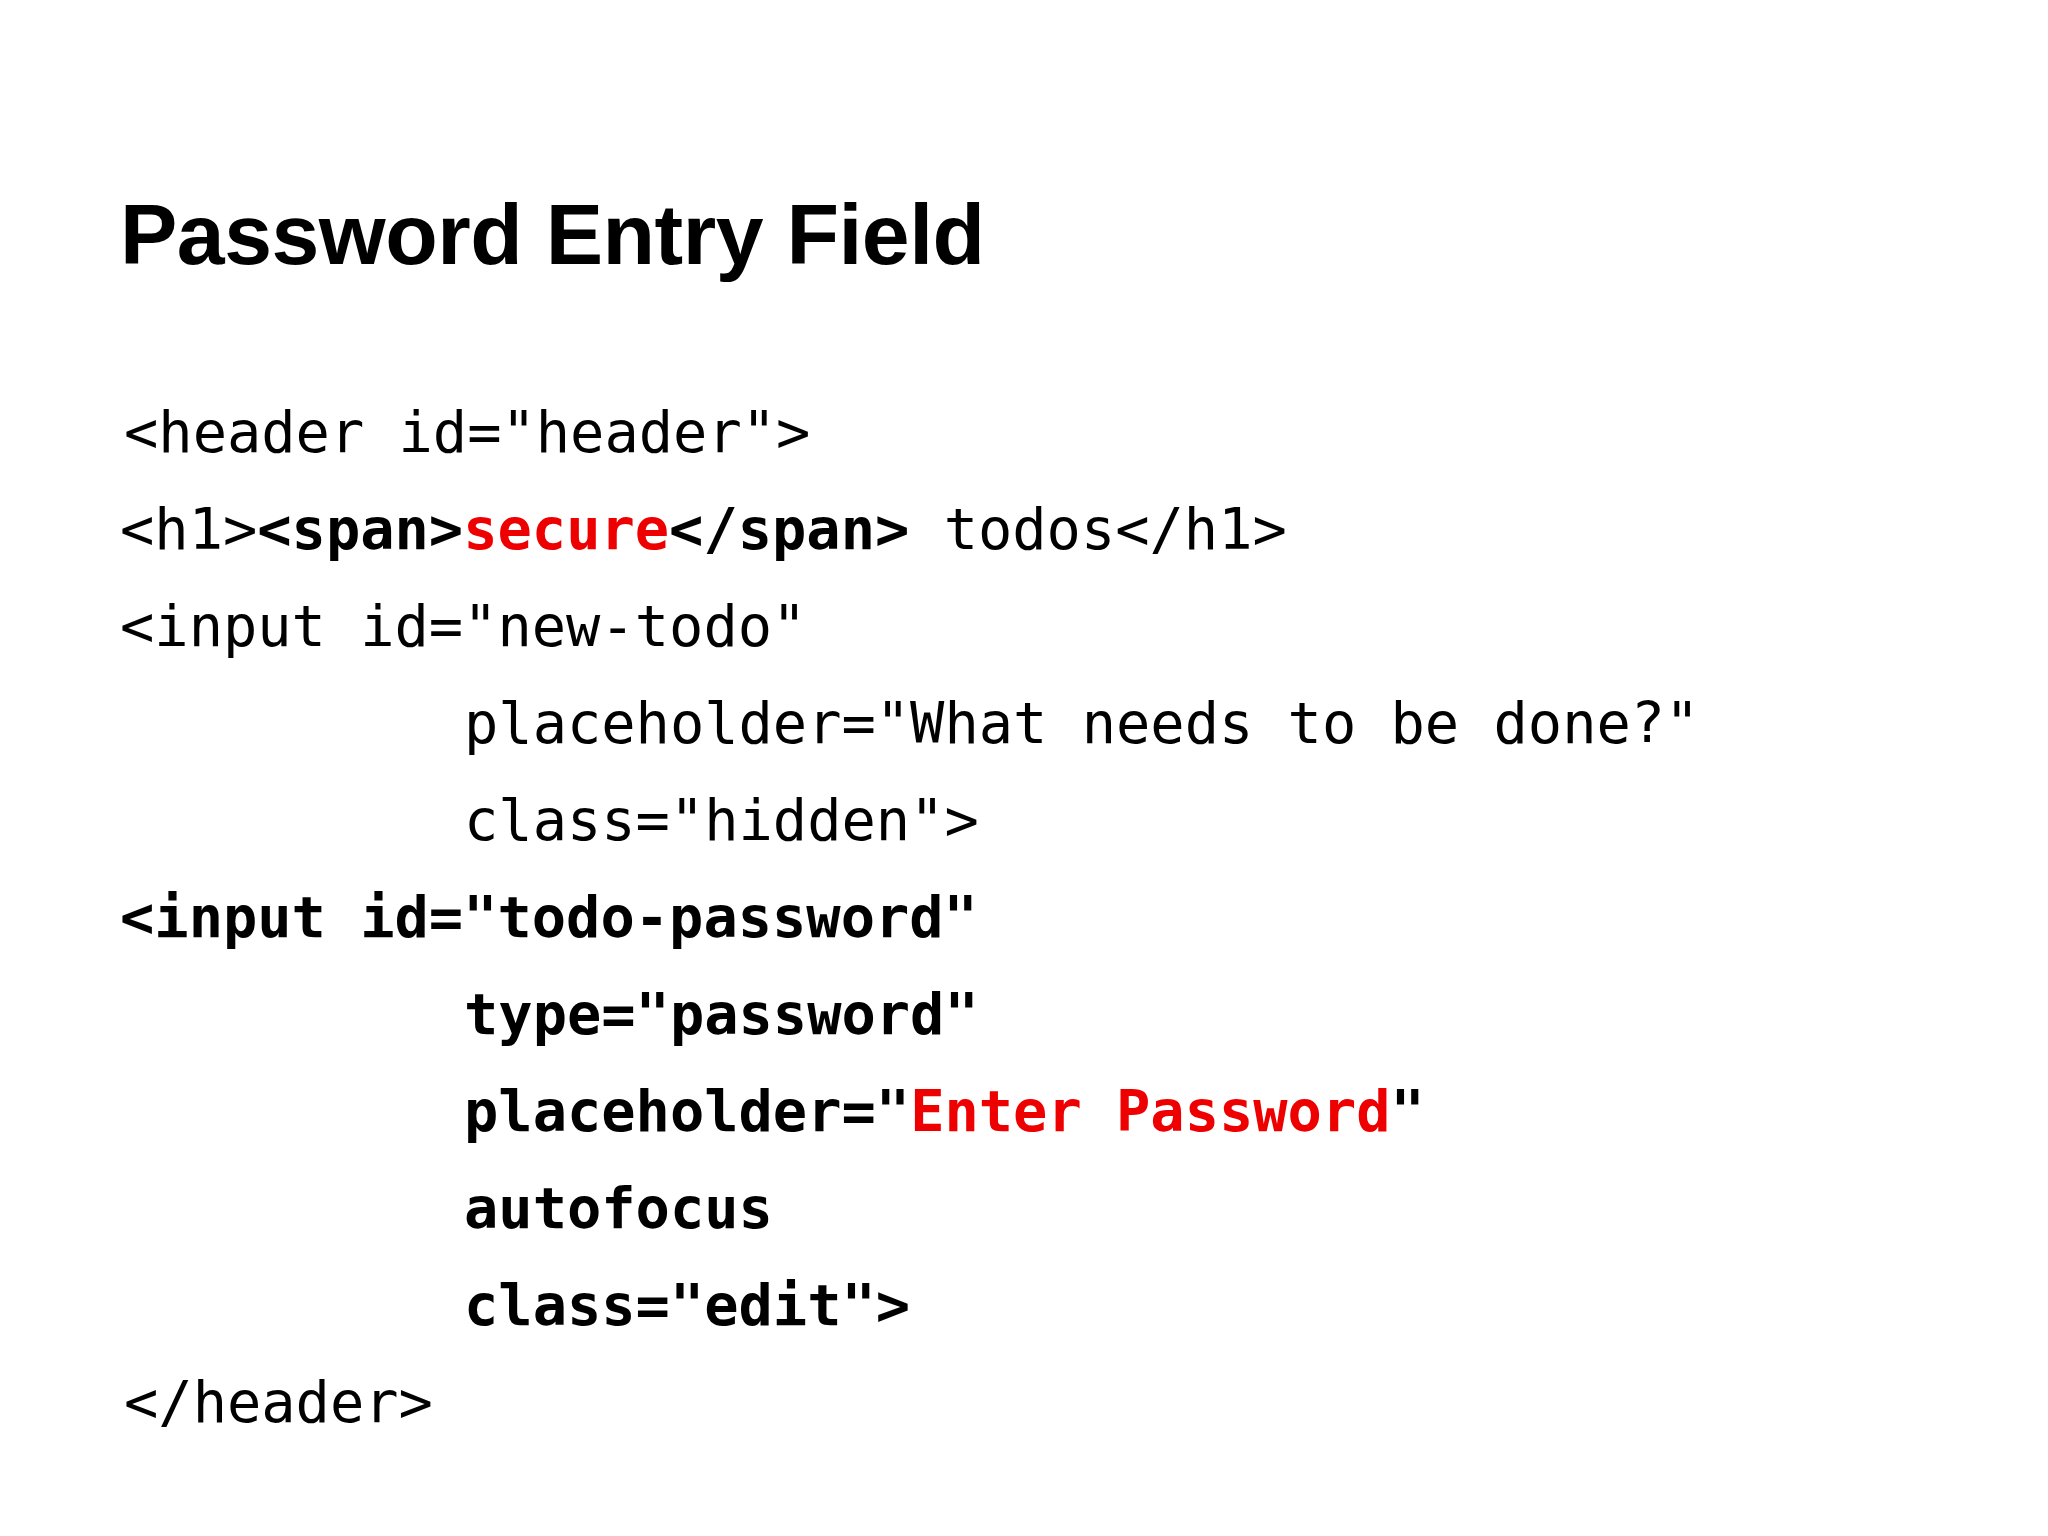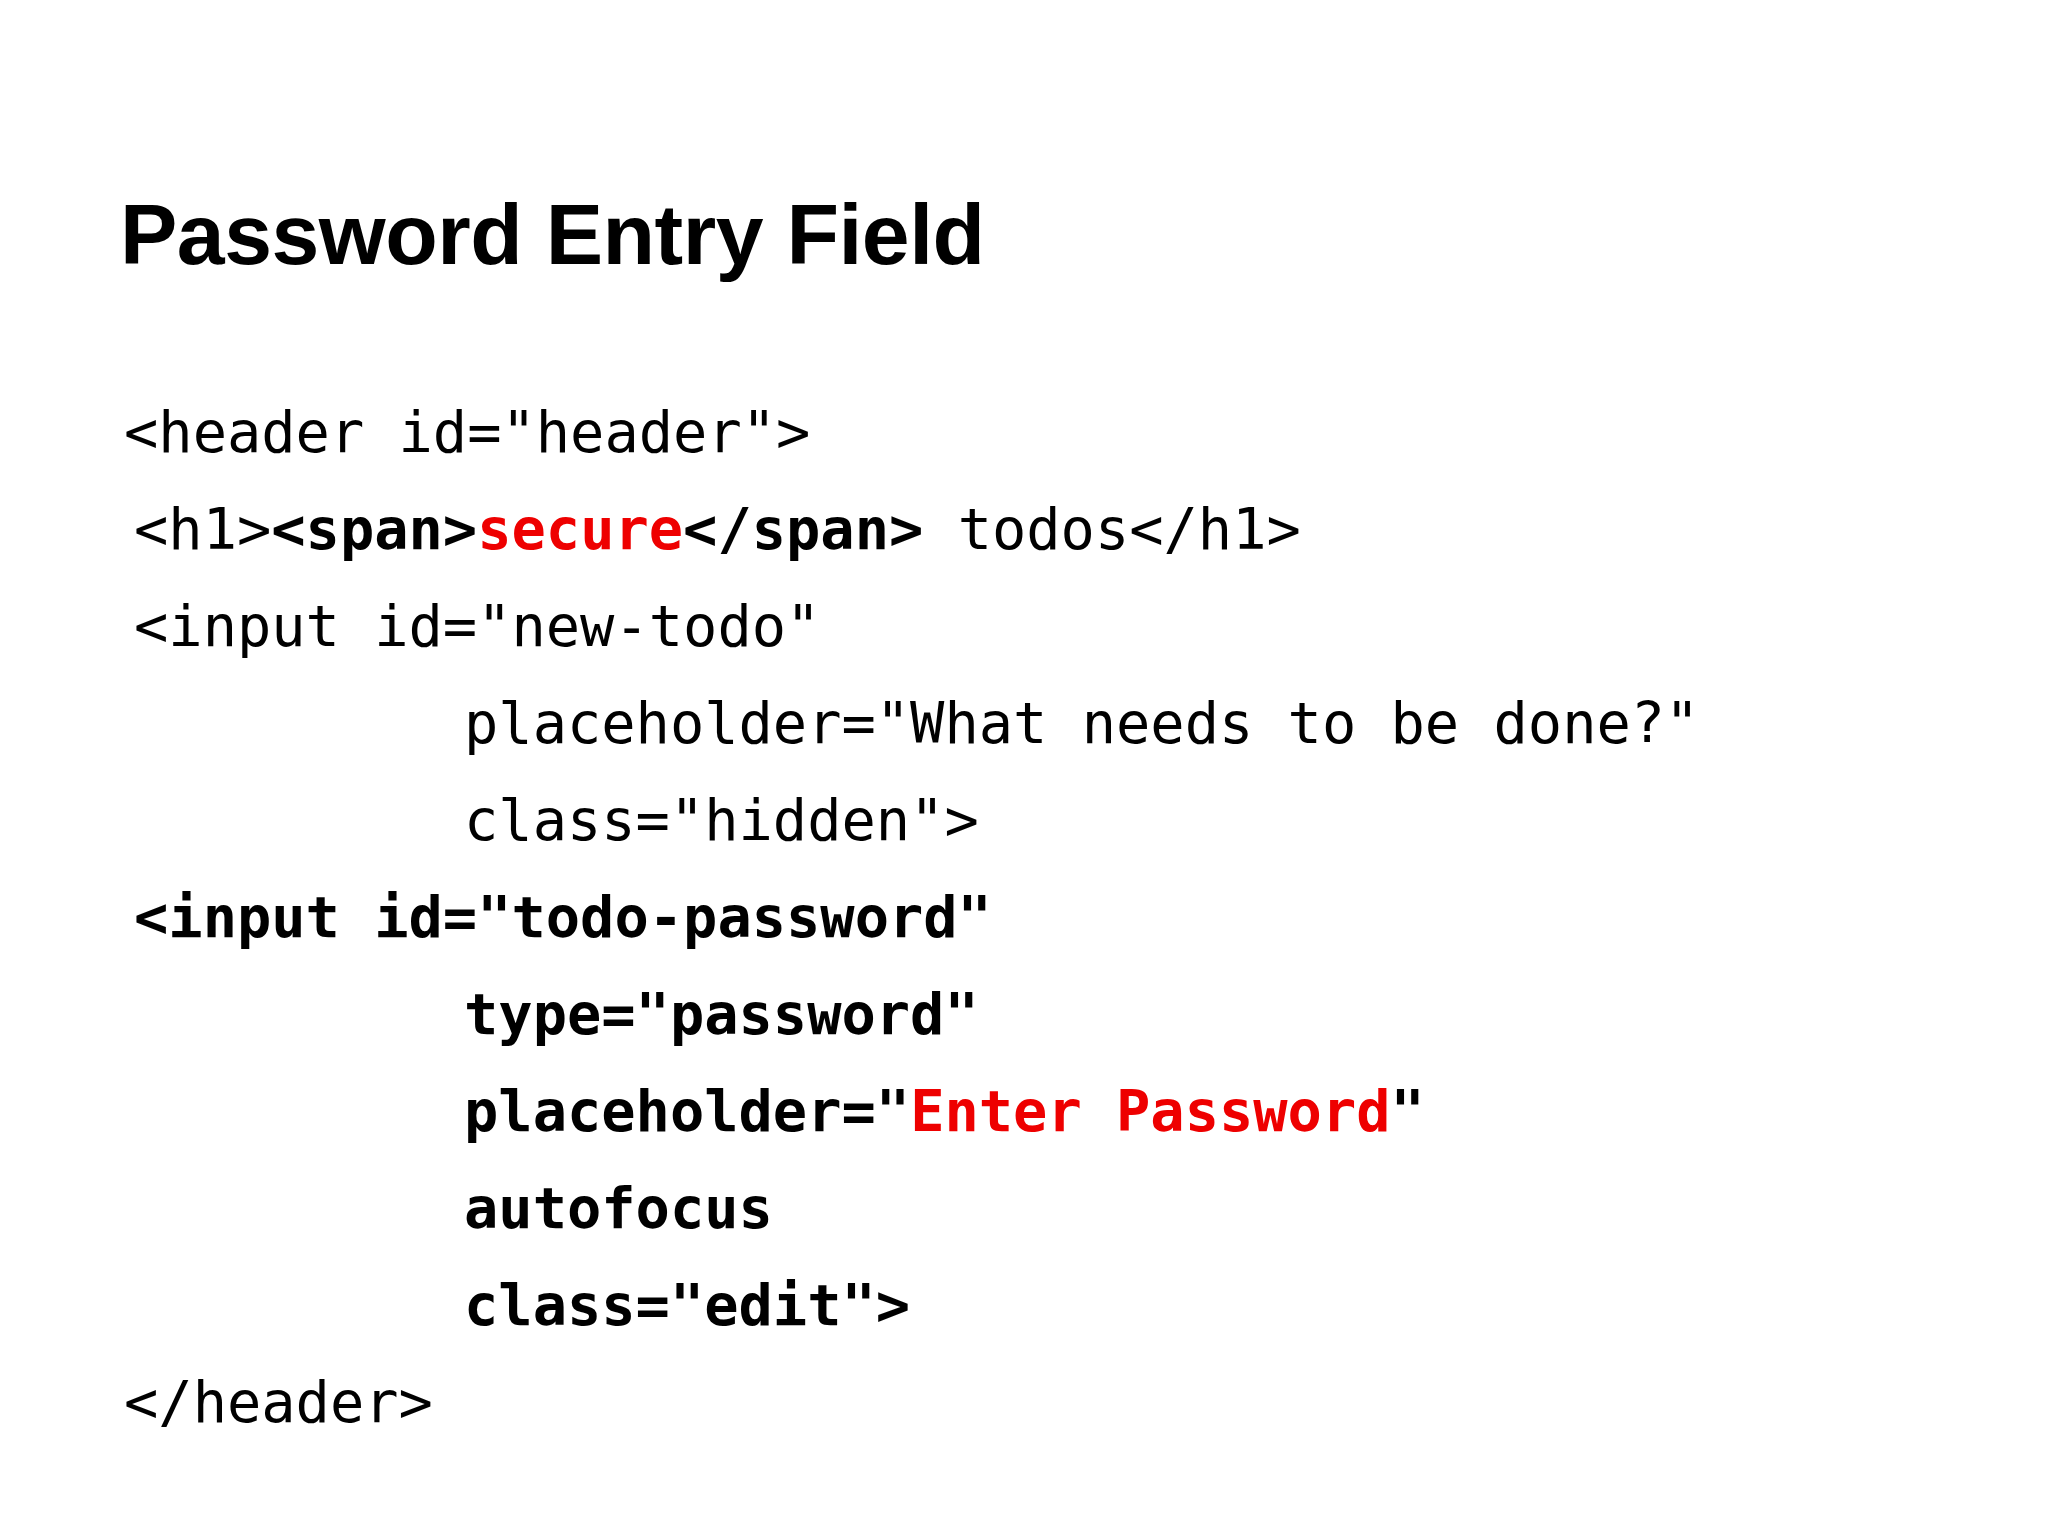--- a/index.html
+++ b/index.html
@@ -53,21 +53,21 @@
 
   .code-line {
     display: block;
     height: 97px;
     white-space: pre;
     color: #000000;
   }
 
   
   .ind-0 { padding-left: 124px; }
-  .ind-1 { padding-left: 89px; margin-left: 45px; }
+  .ind-1 { padding-left: 120px; }
   .ind-3 { padding-left: 464px; }
 
   .tok { white-space: pre; }
   .tok.bold   { font-weight: bold; }
   .tok.normal { font-weight: normal; }
 </style>
 </head>
 <body>
 
 <div class="slide">

